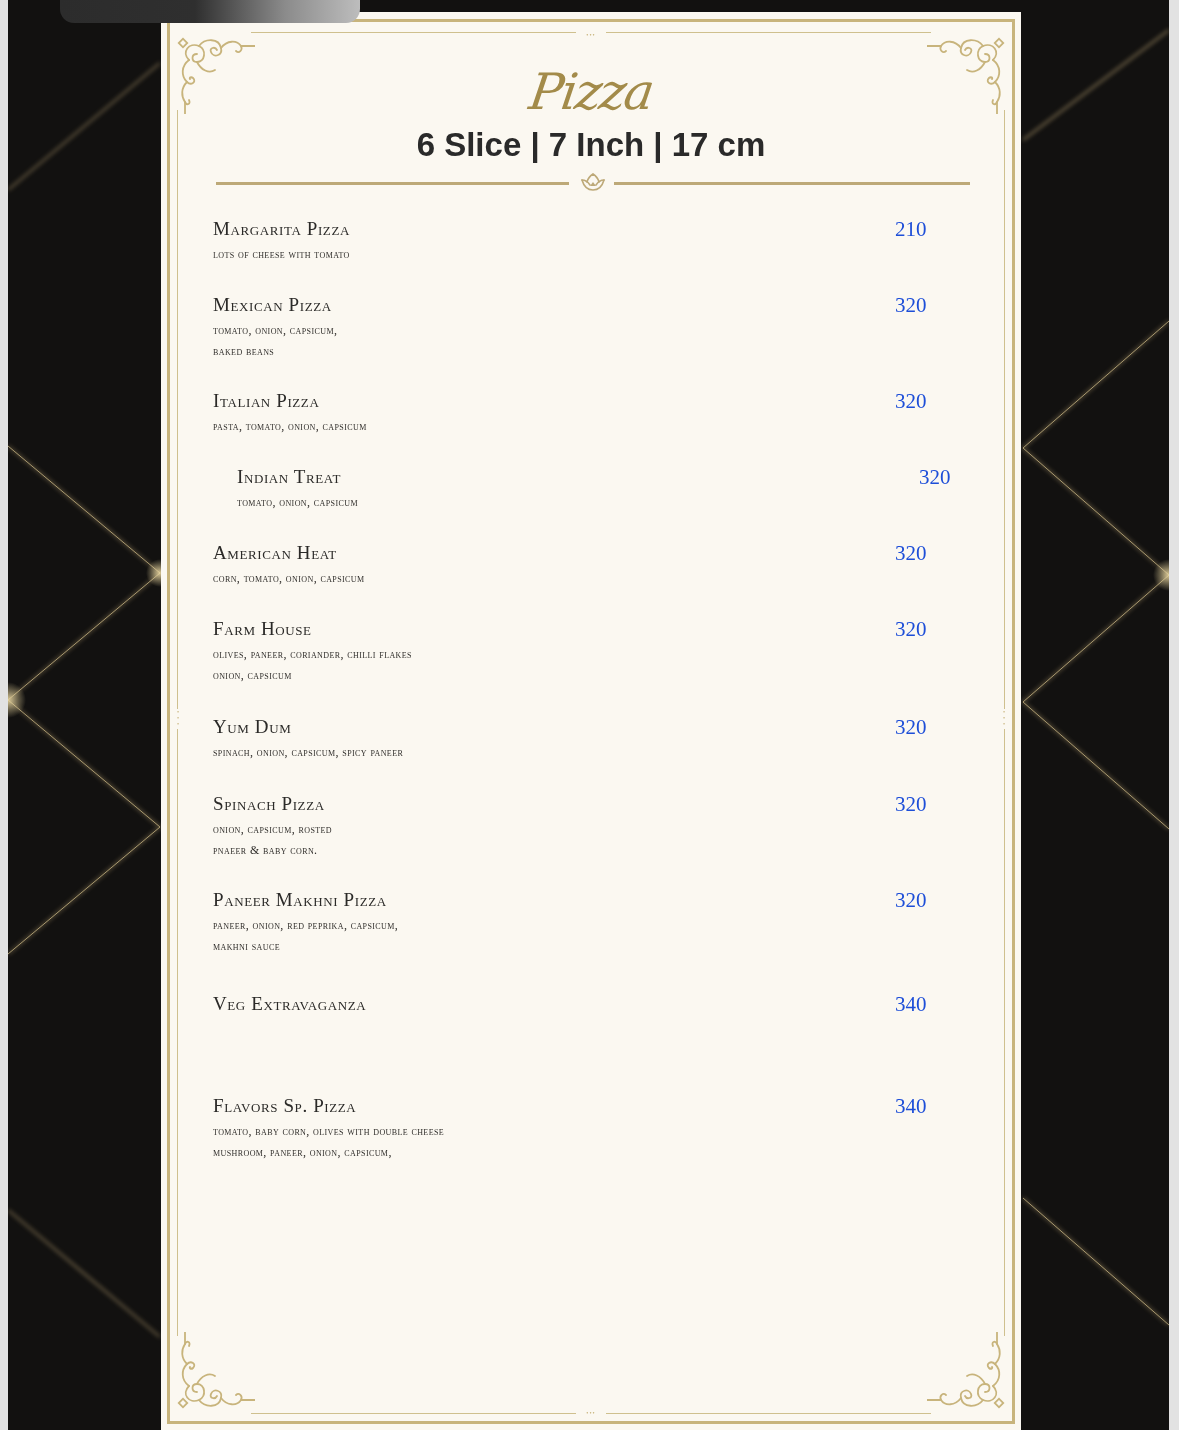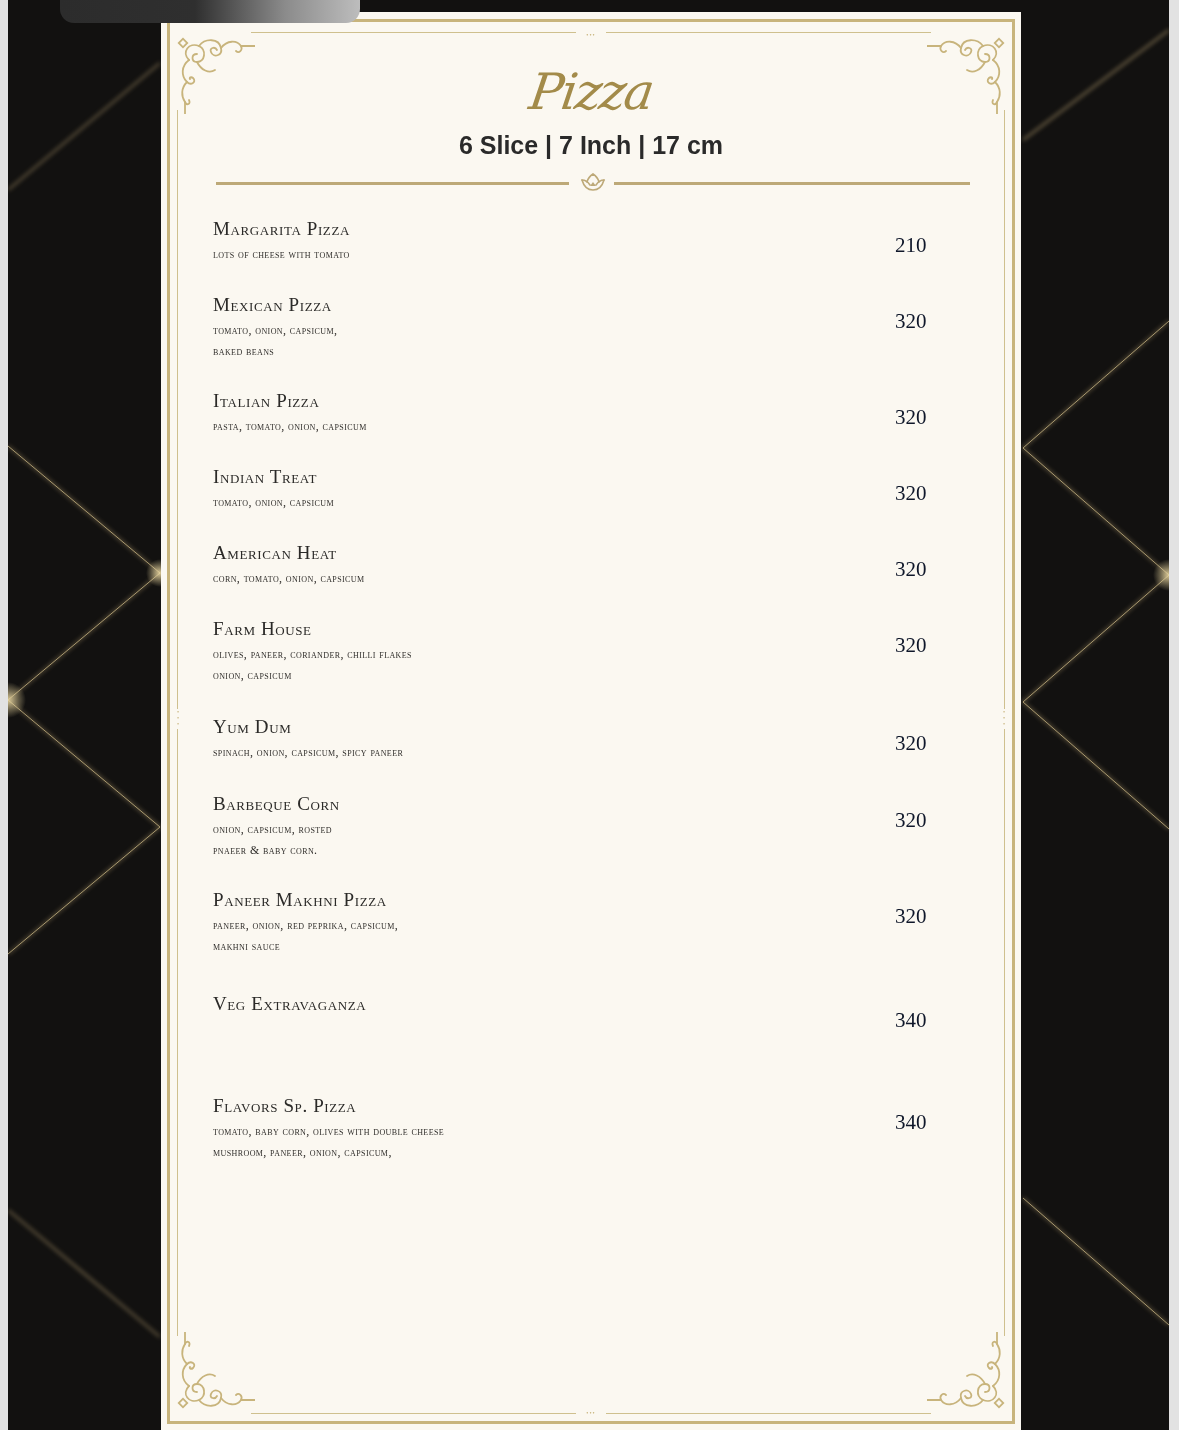--- a/index.html
+++ b/index.html
@@ -64,21 +64,21 @@
       color: #a38b4a;
       letter-spacing: -2px;
       line-height: 60px;
       transform: skewX(-8deg);
       display: inline-block;
     }
     .subtitle {
       margin-top: 8px;
       font-family: "Liberation Sans", "DejaVu Sans", sans-serif;
       font-weight: 700;
-      font-size: 25px;
+      font-size: 33px;
       color: #2a2a2a;
       line-height: 30px;
     }
     .divider {
       position: absolute; left: 55px; top: 163px; width: 754px; height: 16px;
     }
     .divider .line {
       position: absolute; top: 7px; height: 2.5px; background: #bda978;
     }
     .divider .line.l { left: 0; width: 353px; }
@@ -100,22 +100,22 @@
       font-variant: small-caps;
       text-transform: lowercase;
       font-size: 12px;
       letter-spacing: 0.4px;
       color: #2f2d2a;
       line-height: 20.5px;
       white-space: nowrap;
     }
     .item-desc .ln { display: block; }
     .item-price {
-      position: absolute; left: 682px; top: 16px;
-      font-size: 21px; color: #0f172a; line-height: 24px;
+      position: absolute; left: 682px; top: 0;
+      font-size: 21px; color: #1d4ed8; line-height: 24px;
     }
   </style>
 </head>
 <body>
 
 <div class="backdrop">
   <svg width="1161" height="1430" viewBox="0 0 1161 1430">
     <defs>
       <filter id="glow" x="-20%" y="-20%" width="140%" height="140%">
         <feGaussianBlur stdDeviation="2.2"></feGaussianBlur>
@@ -255,21 +255,21 @@
     </div>
 
     <div class="item" style="top:172px;">
       <div class="item-name">Italian Pizza</div>
       <div class="item-desc">
         <span class="ln">Pasta, tomato, onion, capsicum</span>
       </div>
       <div class="item-price">320</div>
     </div>
 
-    <div class="item" style="top:248px;">
+    <div class="item" style="top:248px;margin-left:24px;">
       <div class="item-name">Indian Treat</div>
       <div class="item-desc">
         <span class="ln">Tomato, onion, capsicum</span>
       </div>
       <div class="item-price">320</div>
     </div>
 
     <div class="item" style="top:324px;">
       <div class="item-name">American Heat</div>
       <div class="item-desc">
@@ -289,21 +289,21 @@
 
     <div class="item" style="top:498px;">
       <div class="item-name">Yum Dum</div>
       <div class="item-desc">
         <span class="ln">Spinach, onion, capsicum, spicy paneer</span>
       </div>
       <div class="item-price">320</div>
     </div>
 
     <div class="item" style="top:575px;">
-      <div class="item-name">Barbeque Corn</div>
+      <div class="item-name">Spinach Pizza</div>
       <div class="item-desc">
         <span class="ln">Onion, capsicum, Rosted</span>
         <span class="ln">pnaeer &amp; baby corn.</span>
       </div>
       <div class="item-price">320</div>
     </div>
 
     <div class="item" style="top:671px;">
       <div class="item-name">Paneer Makhni Pizza</div>
       <div class="item-desc">

